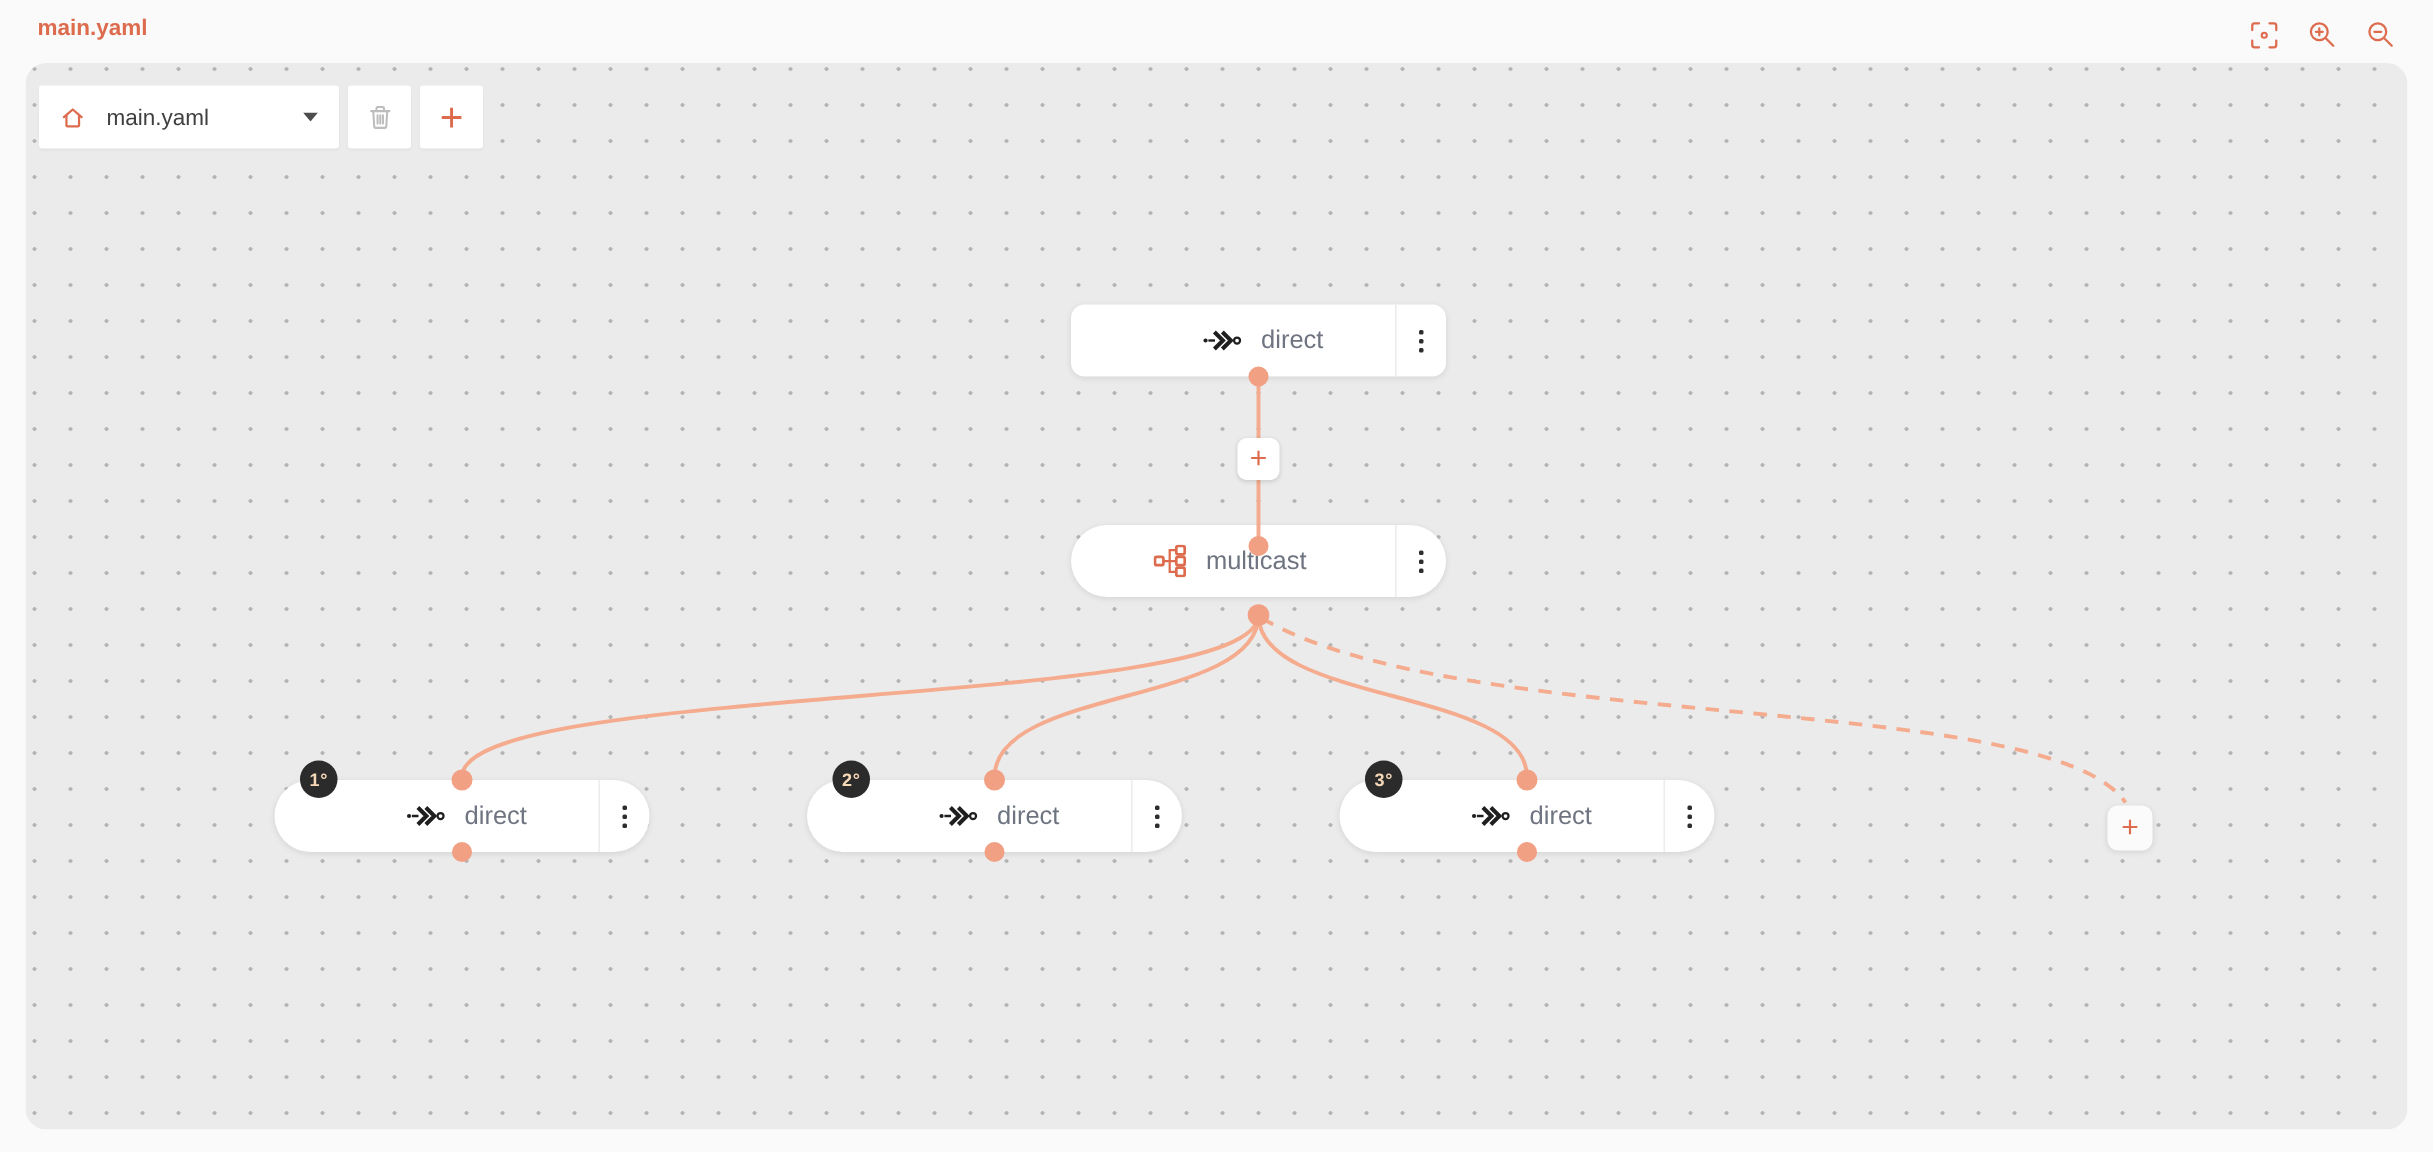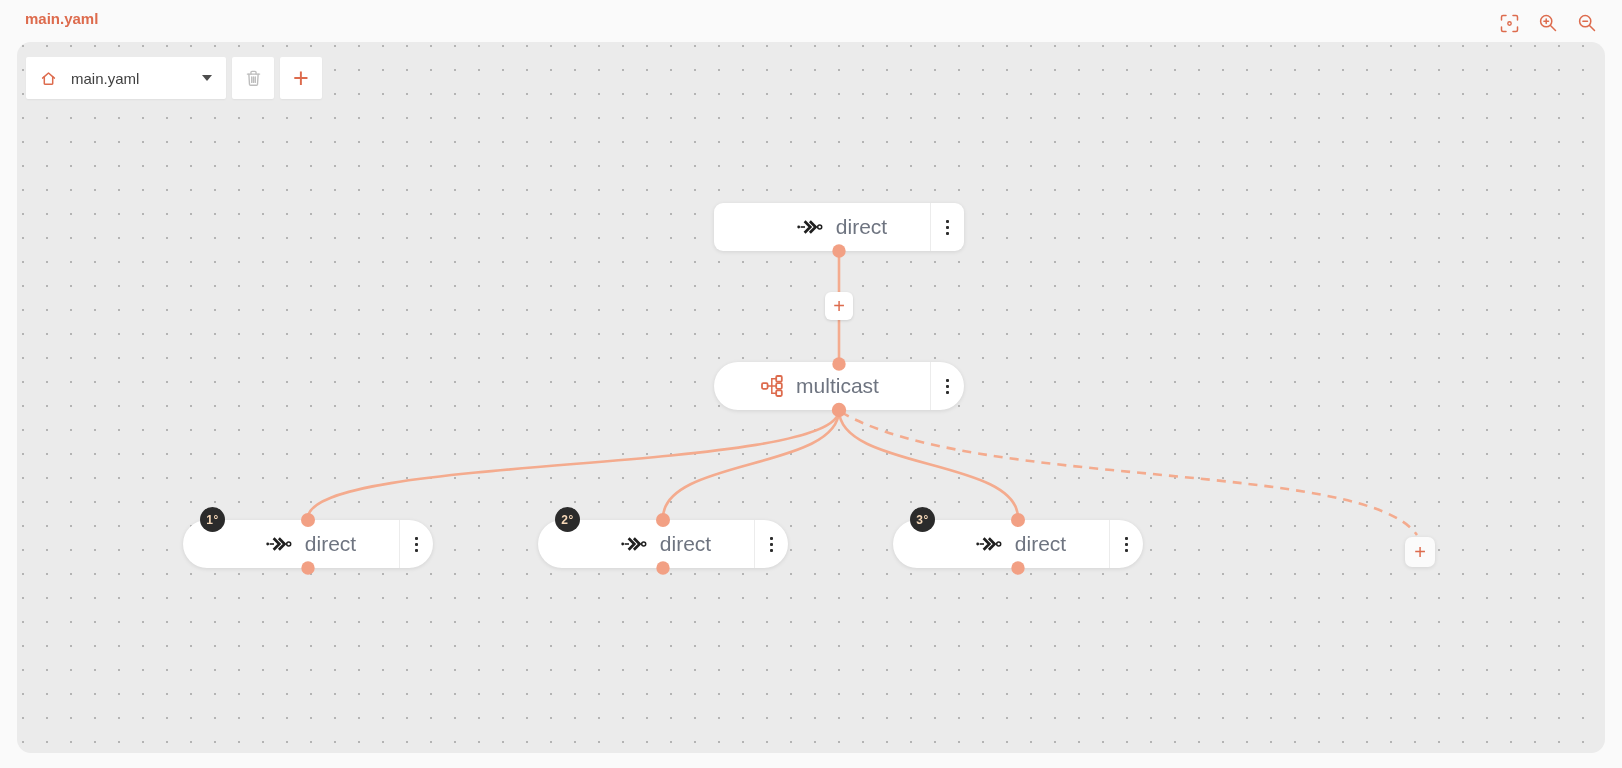--- a/index.html
+++ b/index.html
@@ -62,21 +62,21 @@
     position: absolute; width: 250px; height: 48px; background: #fff;
     display: flex; align-items: stretch; z-index: 2;
     box-shadow: 0 1px 4px rgba(0,0,0,0.10);
   }
   .node.square { border-radius: 9px; }
   .node.pill   { border-radius: 24px; }
   .node-body {
     flex: 1; display: flex; align-items: center; justify-content: center;
     gap: 13px; padding-left: 40px; min-width: 0;
   }
-  .node-label { font-size: 21px; color: #6e7480; white-space: nowrap; }
+  .node-label { font-size: 17px; color: #6e7480; white-space: nowrap; }
   .node-menu {
     width: 34px; border-left: 1px solid #ececec;
     display: flex; align-items: center; justify-content: center; cursor: pointer;
   }
   .kebab { display: flex; flex-direction: column; gap: 3px; }
   .kebab i { width: 3px; height: 3px; background: #2d2d2d; border-radius: 1px; }
 
   .badge {
     position: absolute; top: -13px; left: 17px;
     width: 25px; height: 25px; border-radius: 50%;
@@ -194,21 +194,21 @@
     </div>
     <div class="node-menu">
       <span class="kebab">
           <i></i>
           <i></i>
           <i></i>
         </span>
     </div>
   </div>
 
-  <div class="node pill" style="left:697px; top:320px;gap:44px;">
+  <div class="node pill" style="left:697px; top:308px;gap:44px;">
     <div class="node-body">
       <span style="display:flex">
         <svg width="22" height="22" viewBox="0 0 22 22" fill="none" stroke="#dd6b4d" stroke-width="1.8">
           <path d="M6.6 11 H15 M10.8 11 V3.8 H15 M10.8 11 V18.2 H15" stroke-width="1.5"></path>
           <rect x="1" y="8.2" width="5.6" height="5.6" rx="1.2"></rect>
           <rect x="15.2" y="1" width="5.6" height="5.6" rx="1.2"></rect>
           <rect x="15.2" y="8.2" width="5.6" height="5.6" rx="1.2"></rect>
           <rect x="15.2" y="15.4" width="5.6" height="5.6" rx="1.2"></rect>
         </svg>
       </span>

